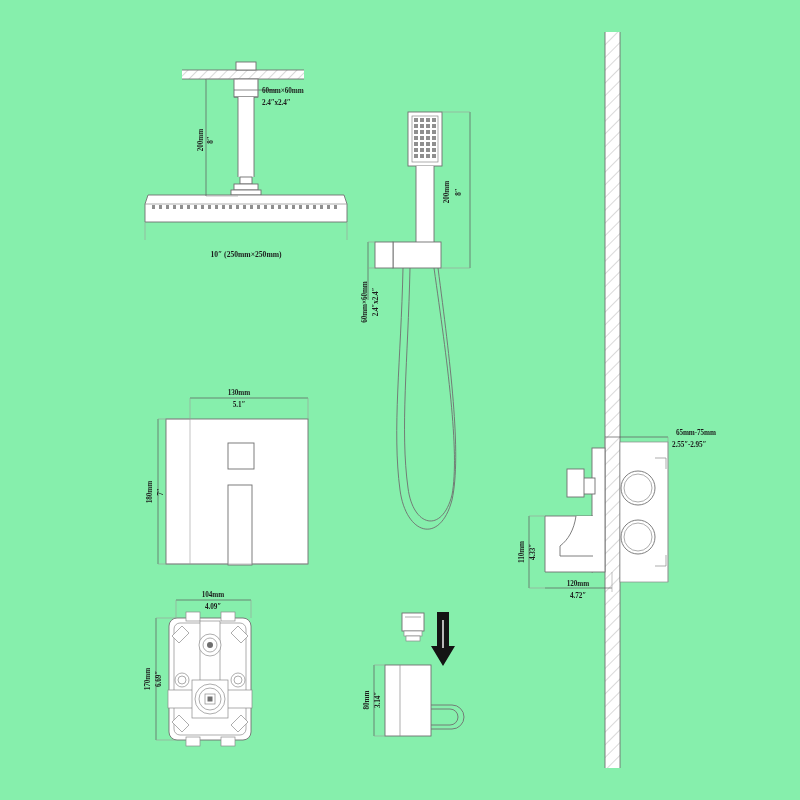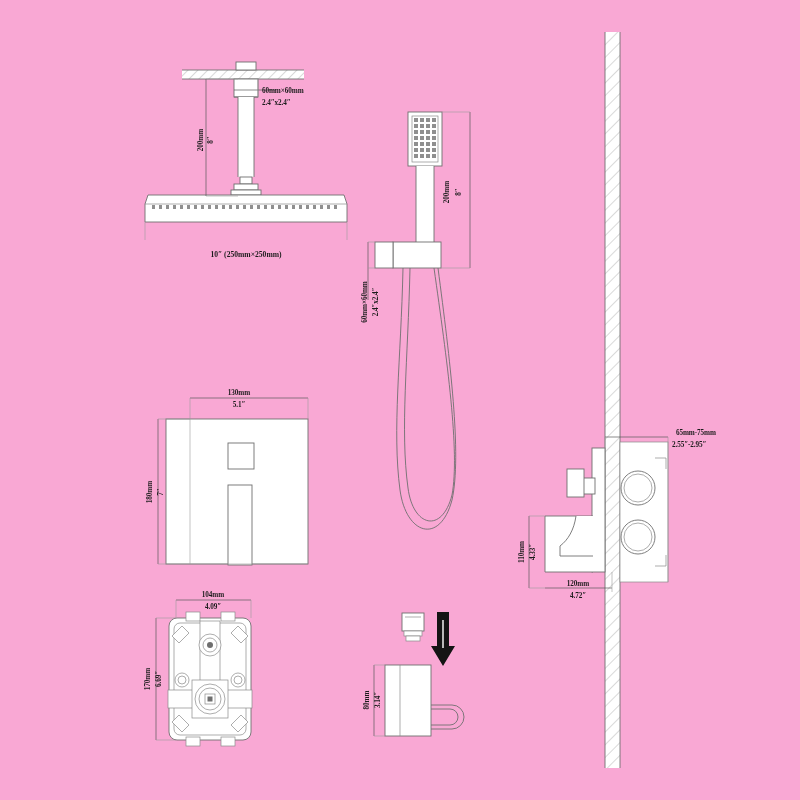--- a/index.html
+++ b/index.html
@@ -11,21 +11,21 @@
     width: 800px;
     height: 800px;
     font-family: "Liberation Serif", serif;
     color: #1a1a1a;
     overflow: hidden;
   }
   #sheet {
     position: relative;
     width: 800px;
     height: 800px;
-    background: #f9a8d4;
+    background: #86efac;
   }
   #sheet svg {
     position: absolute;
     top: 0;
     left: 0;
     display: block;
   }
   .dimtext {
     font-family: "Liberation Serif", serif;
     font-weight: bold;

